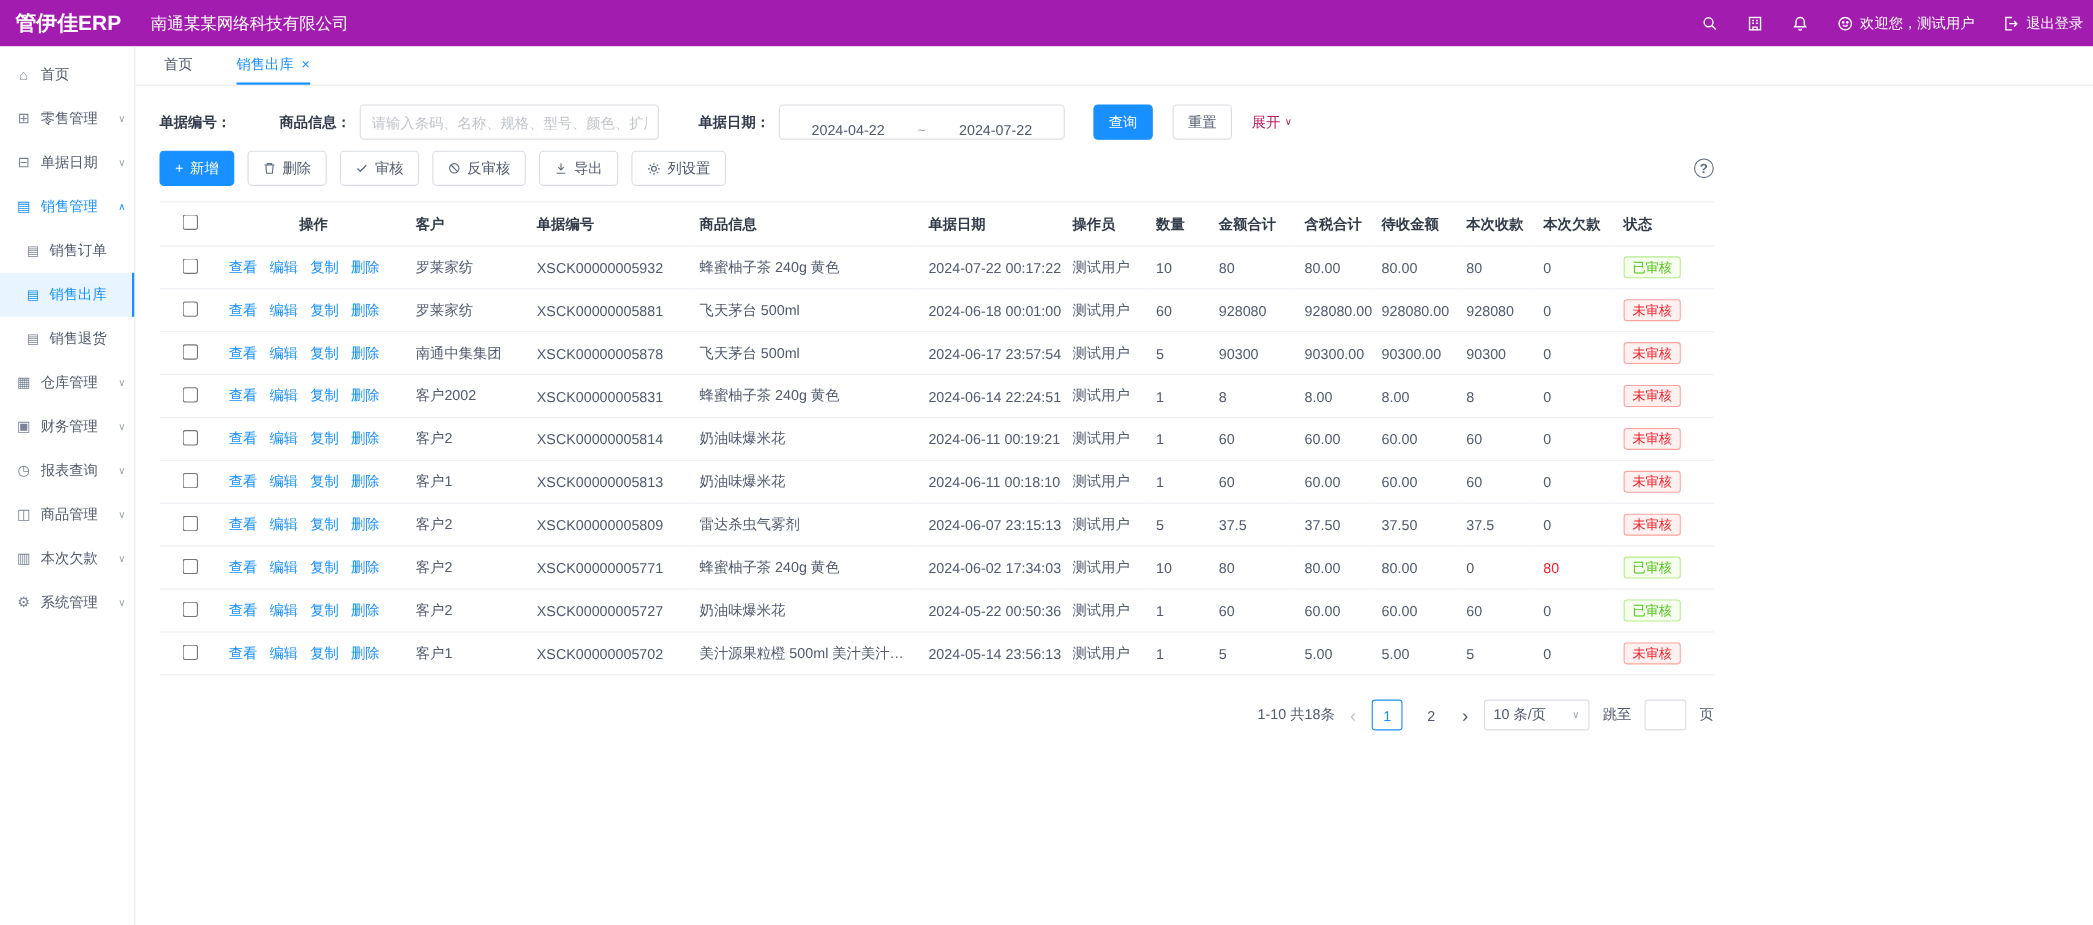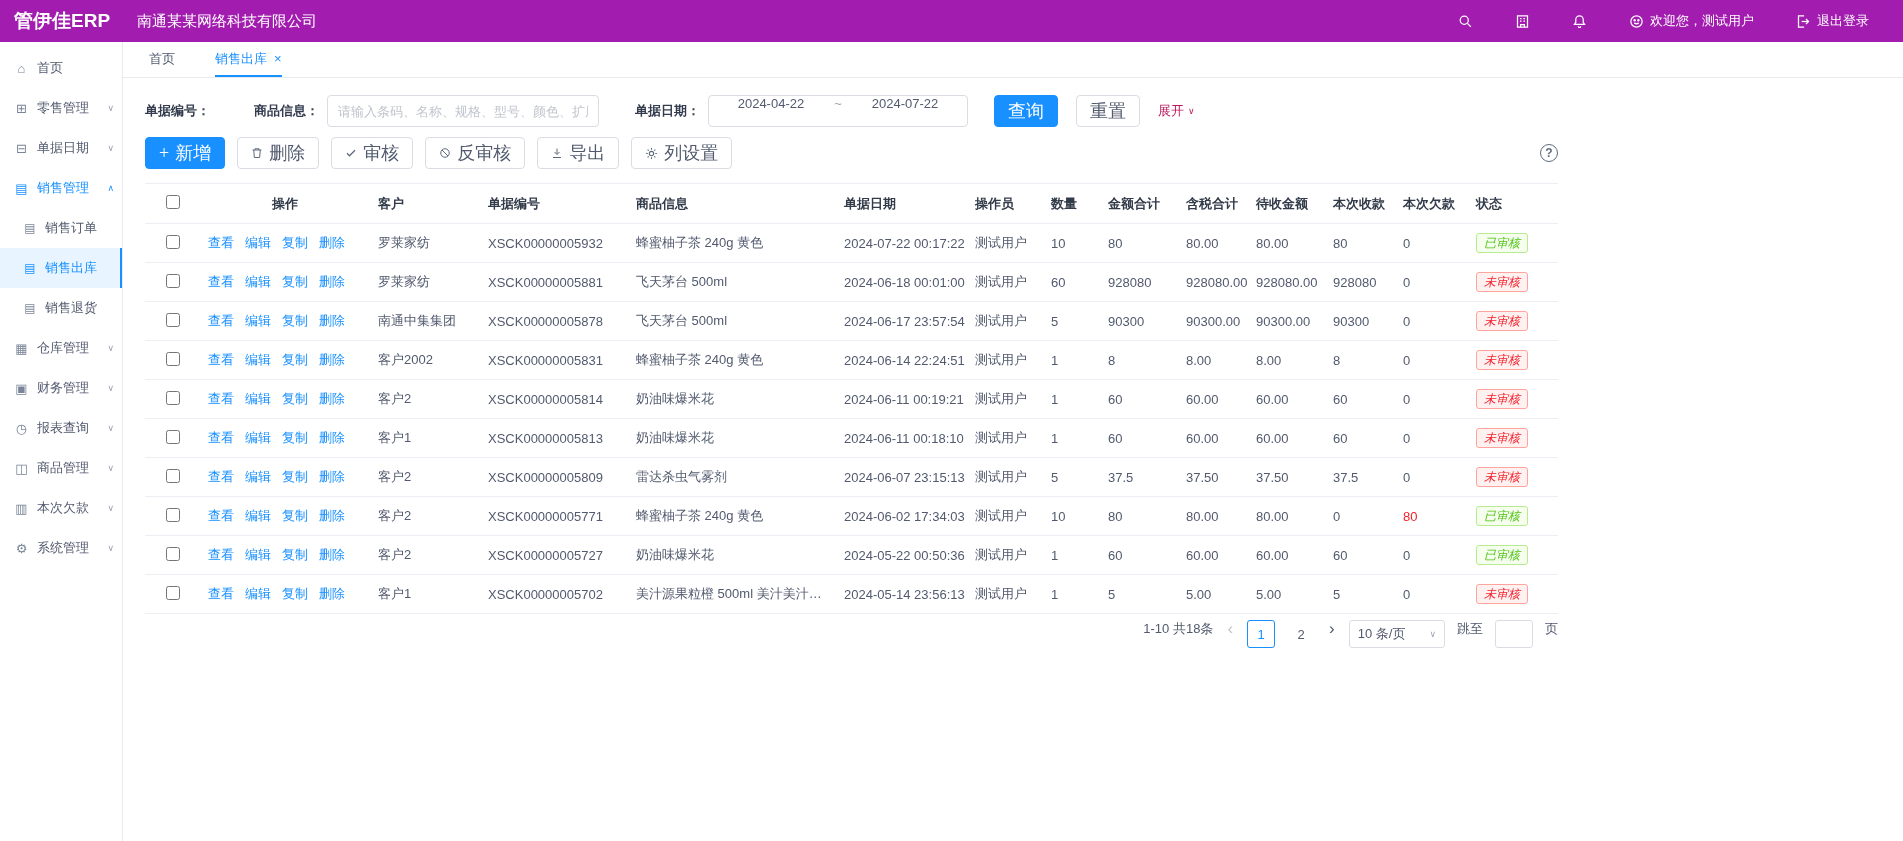--- a/index.html
+++ b/index.html
@@ -4,21 +4,21 @@
 <style>
   * { margin:0; padding:0; box-sizing:border-box; }
   html,body { width:1903px; height:841px; }
   body { font-family:"Liberation Sans","DejaVu Sans",sans-serif; font-size:13px; color:#515a6e; background:#fff; overflow:hidden; }
   a { text-decoration:none; }
 
   
   .topbar { height:42px; background:#a21caf; display:flex; align-items:center; color:#fff; }
   .logo { width:123px; font-size:19px; font-weight:bold; padding-left:14px; white-space:nowrap; }
   .company { font-size:15px; margin-left:14px; }
-  .topbar-right { margin-left:auto; display:flex; align-items:center; gap:42px; padding-right:34px; }
+  .topbar-right { margin-left:auto; display:flex; align-items:center; gap:26px; padding-right:9px; }
   .tb-item { display:flex; align-items:center; gap:6px; cursor:pointer; font-size:13px; }
   .tb-item svg { display:block; }
 
   
   .layout { display:flex; height:799px; }
   .sidebar { width:123px; border-right:1px solid #e8eaec; padding-top:6px; flex-shrink:0; }
   .side-item { height:40px; display:flex; align-items:center; padding:0 8px 0 14px; gap:8px; cursor:pointer; color:#515a6e; }
   .side-item .s-icon { width:15px; text-align:center; font-size:13px; color:#7a8599; }
   .side-item .chev { margin-left:auto; font-size:9px; color:#9aa3b0; }
   .side-item.active-parent, .side-item.active-parent .s-icon, .side-item.active-parent .chev { color:#1890ff; }
@@ -34,46 +34,46 @@
   .tab.active { color:#1890ff; border-bottom-color:#1890ff; }
   .tab .close { font-size:13px; }
 
   
   .content { margin-left:22px; width:1413px; }
 
   .filter-row { display:flex; align-items:center; margin-top:17px; }
   .f-label { color:#333c4e; font-weight:bold; white-space:nowrap; margin-right:8px; }
   .text-input { height:32px; border:1px solid #d9dde3; border-radius:4px; padding:0 10px; font-size:13px; color:#515a6e; outline:none; background:#fff; }
   .text-input::placeholder { color:#c0c4cc; }
-  .date-box { width:260px; height:32px; border:1px solid #d9dde3; border-radius:4px; display:flex; align-items:flex-start; justify-content:center; gap:30px; cursor:pointer; background:#fff; }
-  .btn { height:32px; border-radius:4px; border:1px solid #d9dde3; background:#fff; color:#515a6e; font-size:18px; padding:0 13px; cursor:pointer; display:inline-flex; align-items:center; gap:6px; font-family:Liberation Serif, serif; }
+  .date-box { width:260px; height:32px; border:1px solid #d9dde3; border-radius:4px; display:flex; align-items:flex-end; justify-content:center; gap:30px; cursor:pointer; background:#fff; }
+  .btn { height:32px; border-radius:4px; border:1px solid #d9dde3; background:#fff; color:#515a6e; font-size:13px; padding:0 13px; cursor:pointer; display:inline-flex; align-items:center; gap:6px; font-family:Liberation Mono, monospace; }
   .btn-primary { background:#1890ff; border-color:#1890ff; color:#fff; }
   .btn svg { display:block; }
   .link { color:#be185d; cursor:pointer; display:inline-flex; align-items:center; gap:4px; }
   .chev-sm { font-size:9px; }
 
   .toolbar { display:flex; align-items:center; gap:12px; margin-top:10px; }
   .help { margin-left:auto; width:18px; height:18px; border:1.5px solid #5f6b7d; border-radius:50%; display:flex; align-items:center; justify-content:center; font-size:12px; font-weight:bold; color:#5f6b7d; cursor:pointer; }
 
   
   .grid { width:1413px; border-collapse:collapse; table-layout:fixed; margin-top:14px; font-size:13px; }
   .grid th, .grid td { border-bottom:1px solid #ebeef2; height:39px; padding:0 8px; text-align:left; overflow:hidden; white-space:nowrap; }
   .grid th { border-top:1px solid #ebeef2; color:#323b49; font-weight:bold; height:40px; }
   .grid .center { text-align:center; }
   .grid td a { color:#1890ff; margin-right:11px; }
   .grid td a:last-child { margin-right:0; }
   .ellipsis { text-overflow:ellipsis; }
-  .badge { display:inline-block; font-size:12px; line-height:18px; padding:0 7px; border-radius:3px;font-style:italic; }
+  .badge { display:inline-block; font-size:12px; line-height:18px; padding:0 7px; border-radius:3px; }
   .badge.approved { color:#52c41a; border:1px solid #b7eb8f; background:#f6ffed; }
   .badge.unapproved { color:#f5222d; border:1px solid #ffa39e; background:#fff1f0; }
   .red { color:#f5222d; }
   input[type=checkbox] { width:14px; height:14px; cursor:pointer; }
 
   
-  .pager { margin-top:6px; display:flex; align-items:flex-start; justify-content:flex-end; gap:12px; color:#515a6e; }
+  .pager { margin-top:22px; display:flex; align-items:center; justify-content:flex-end; gap:12px; color:#515a6e; }
   .arrow { font-size:17px; line-height:1; cursor:pointer; padding:0 2px; }
   .arrow.disabled { color:#c0c4cc; }
   .page-btn { min-width:28px; height:28px; display:flex; align-items:center; justify-content:center; border-radius:3px; cursor:pointer; }
   .page-btn.current { border:1px solid #1890ff; color:#1890ff; }
   .size-select { height:28px; border:1px solid #d9dde3; border-radius:3px; padding:0 8px; display:flex; align-items:center; gap:24px; cursor:pointer; background:#fff; }
   .jump-input { width:38px; height:28px; border:1px solid #d9dde3; border-radius:3px; outline:none; padding:0 6px; }
 </style>
 </head>
 <body>
 

